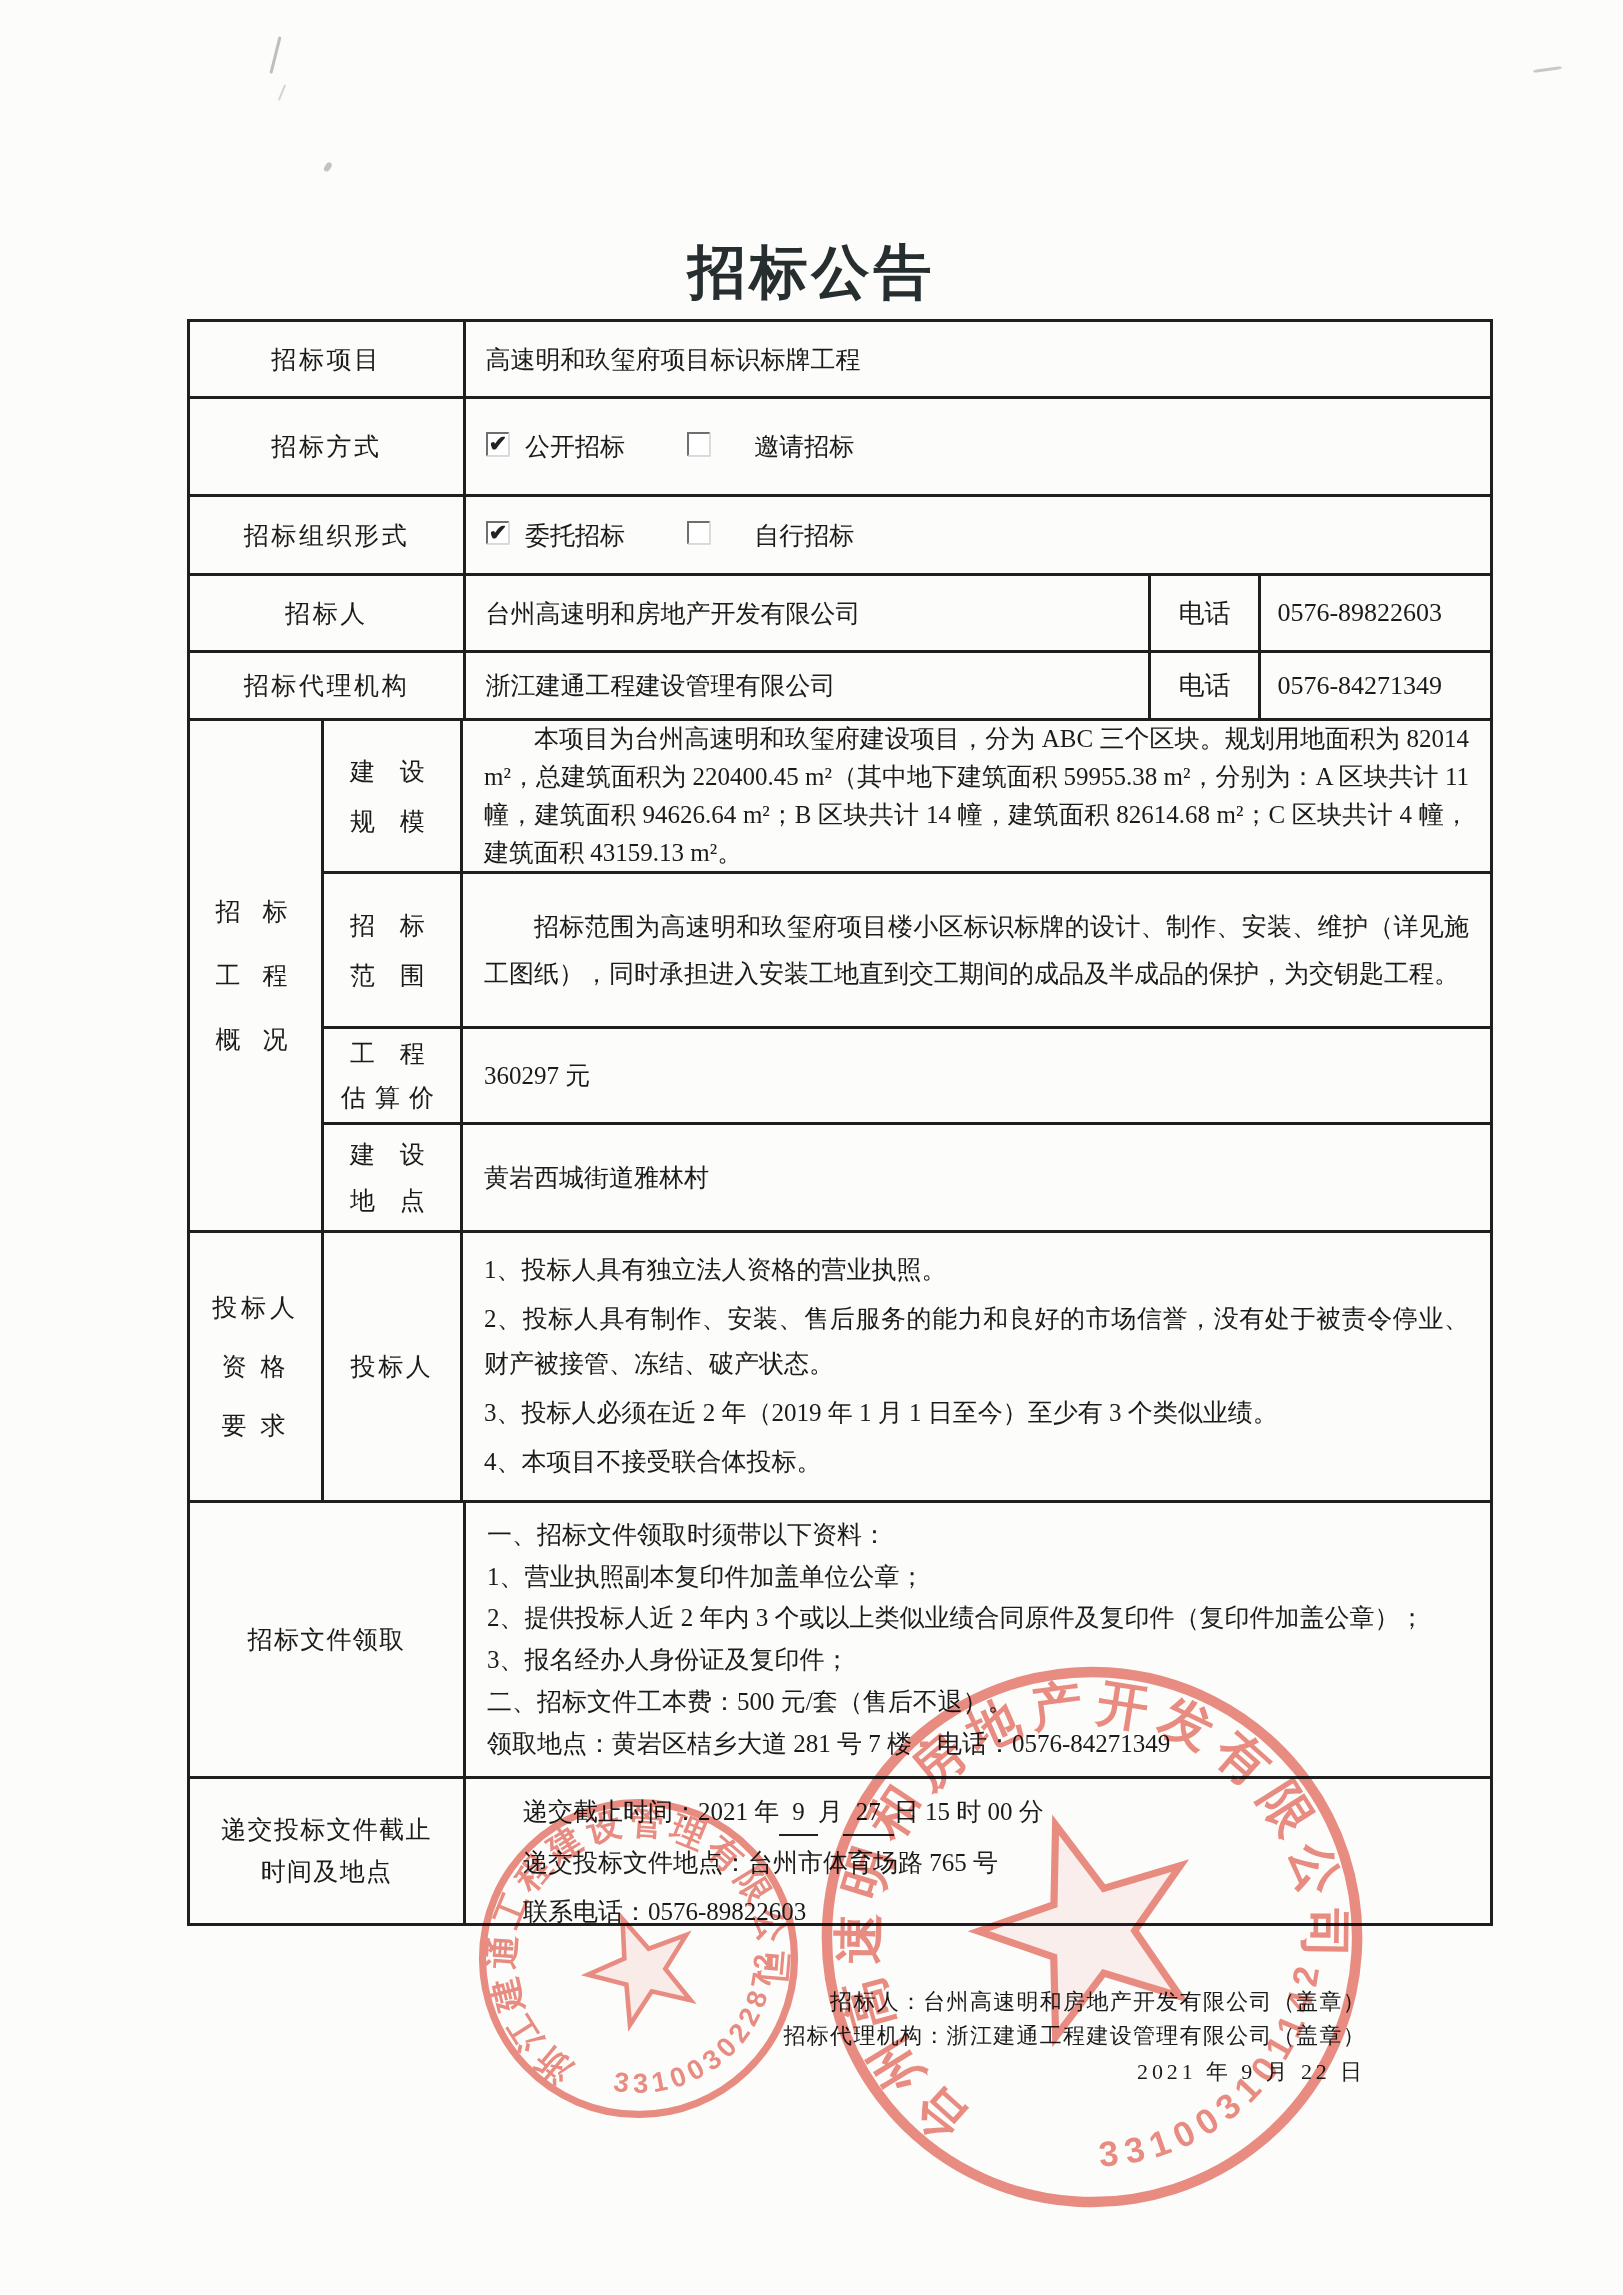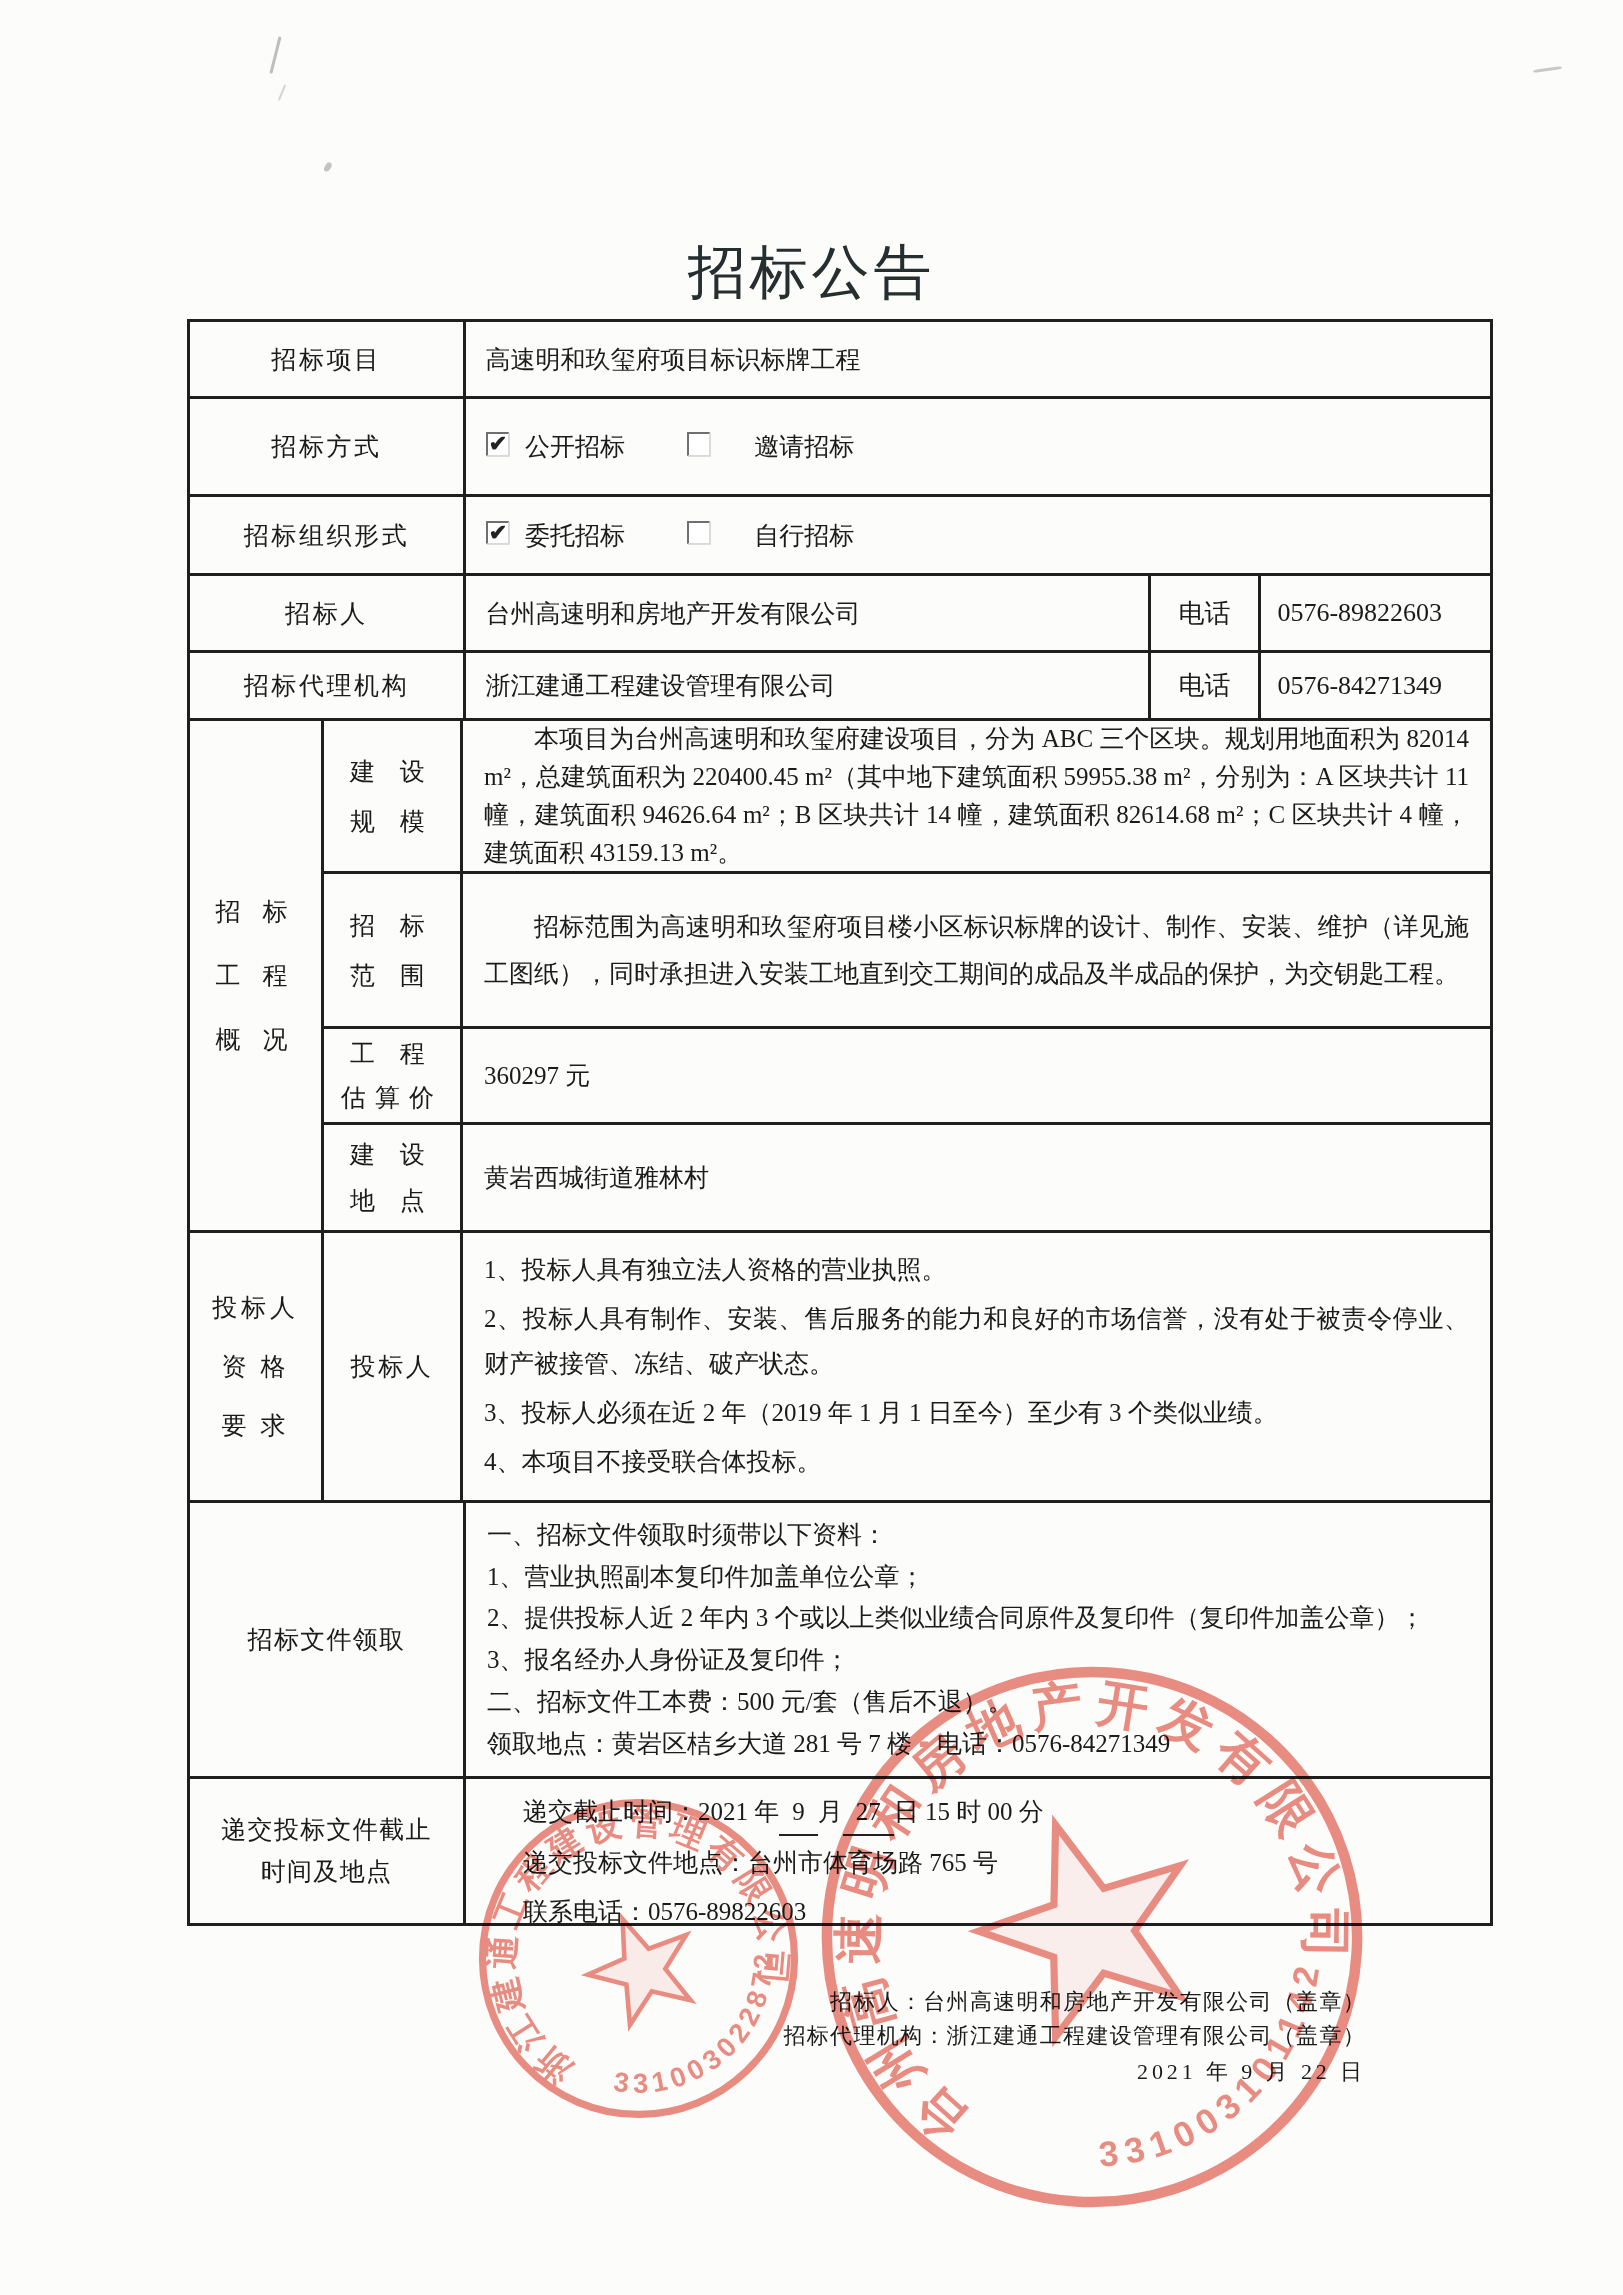--- a/index.html
+++ b/index.html
@@ -4,21 +4,21 @@
 <style>
   html,body{margin:0;padding:0;}
   body{
     width:1623px;height:2295px;position:relative;overflow:hidden;
     background:#fcfcfa;
     font-family:"Liberation Serif","DejaVu Serif",serif;
     color:#1b1b1b;
   }
   .page-title{
     position:absolute;top:234px;left:0;width:1623px;text-align:center;
-    font-size:58px;font-weight:normal;letter-spacing:3.9px;color:#262e30;
+    font-size:58px;font-weight:bold;letter-spacing:3.9px;color:#262e30;
   }
   
   .doc-table{
     position:absolute;left:187px;top:319px;width:1306px;
     border:3.9px solid #1f1f1f;box-sizing:border-box;background:transparent;
     font-size:25px;
   }
   .trow{display:flex;border-bottom:3.3px solid #1f1f1f;box-sizing:border-box;}
   .trow:last-child{border-bottom:none;gap:36px;}
   .lbl{

